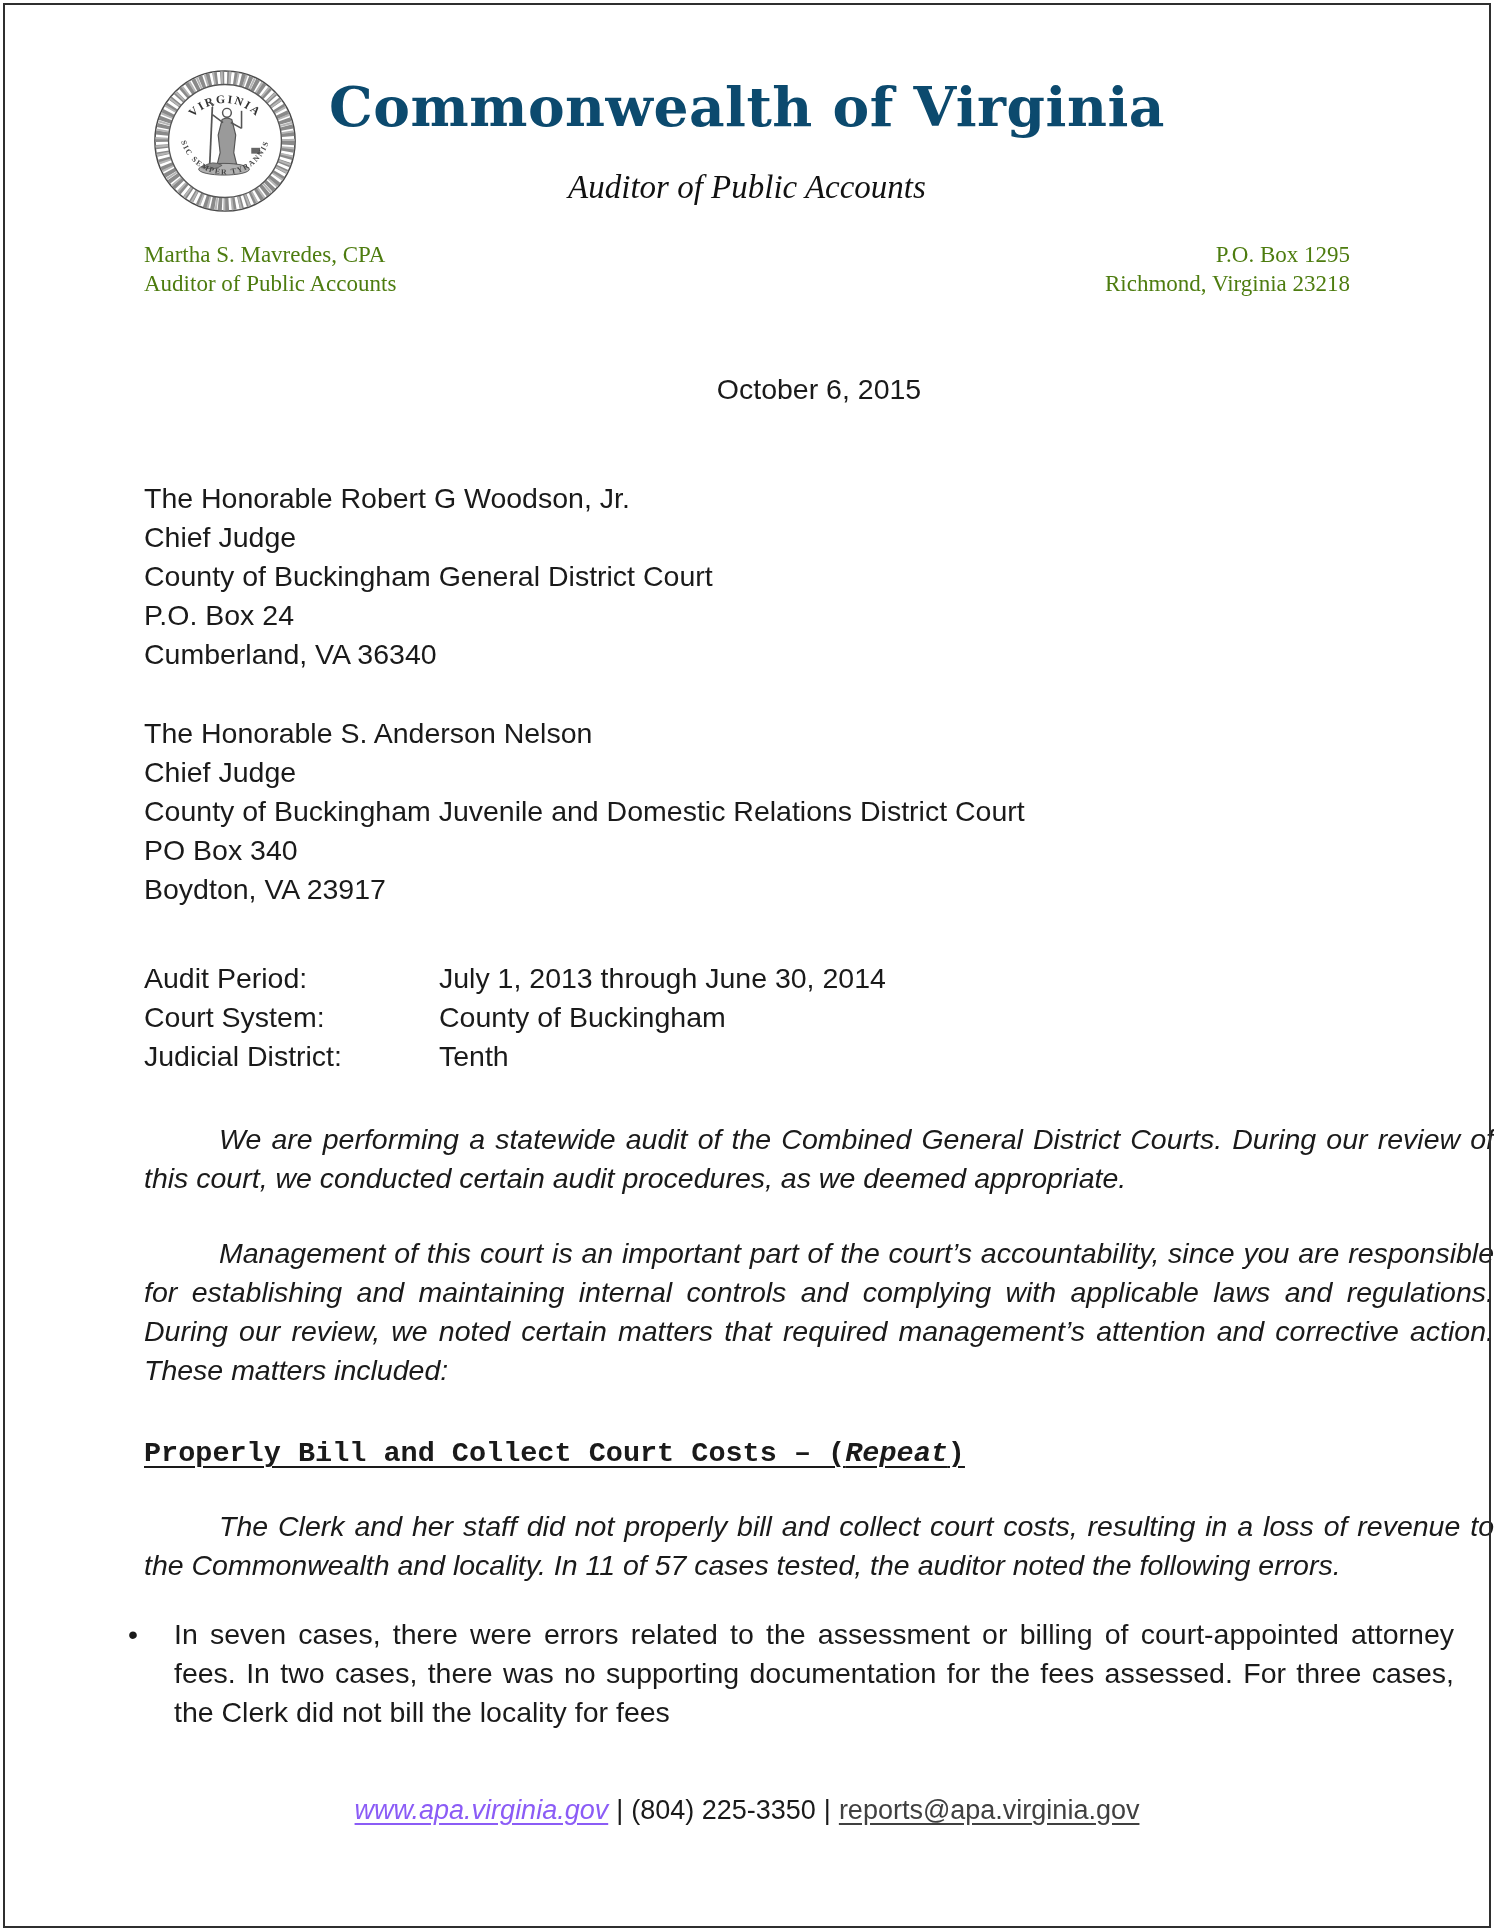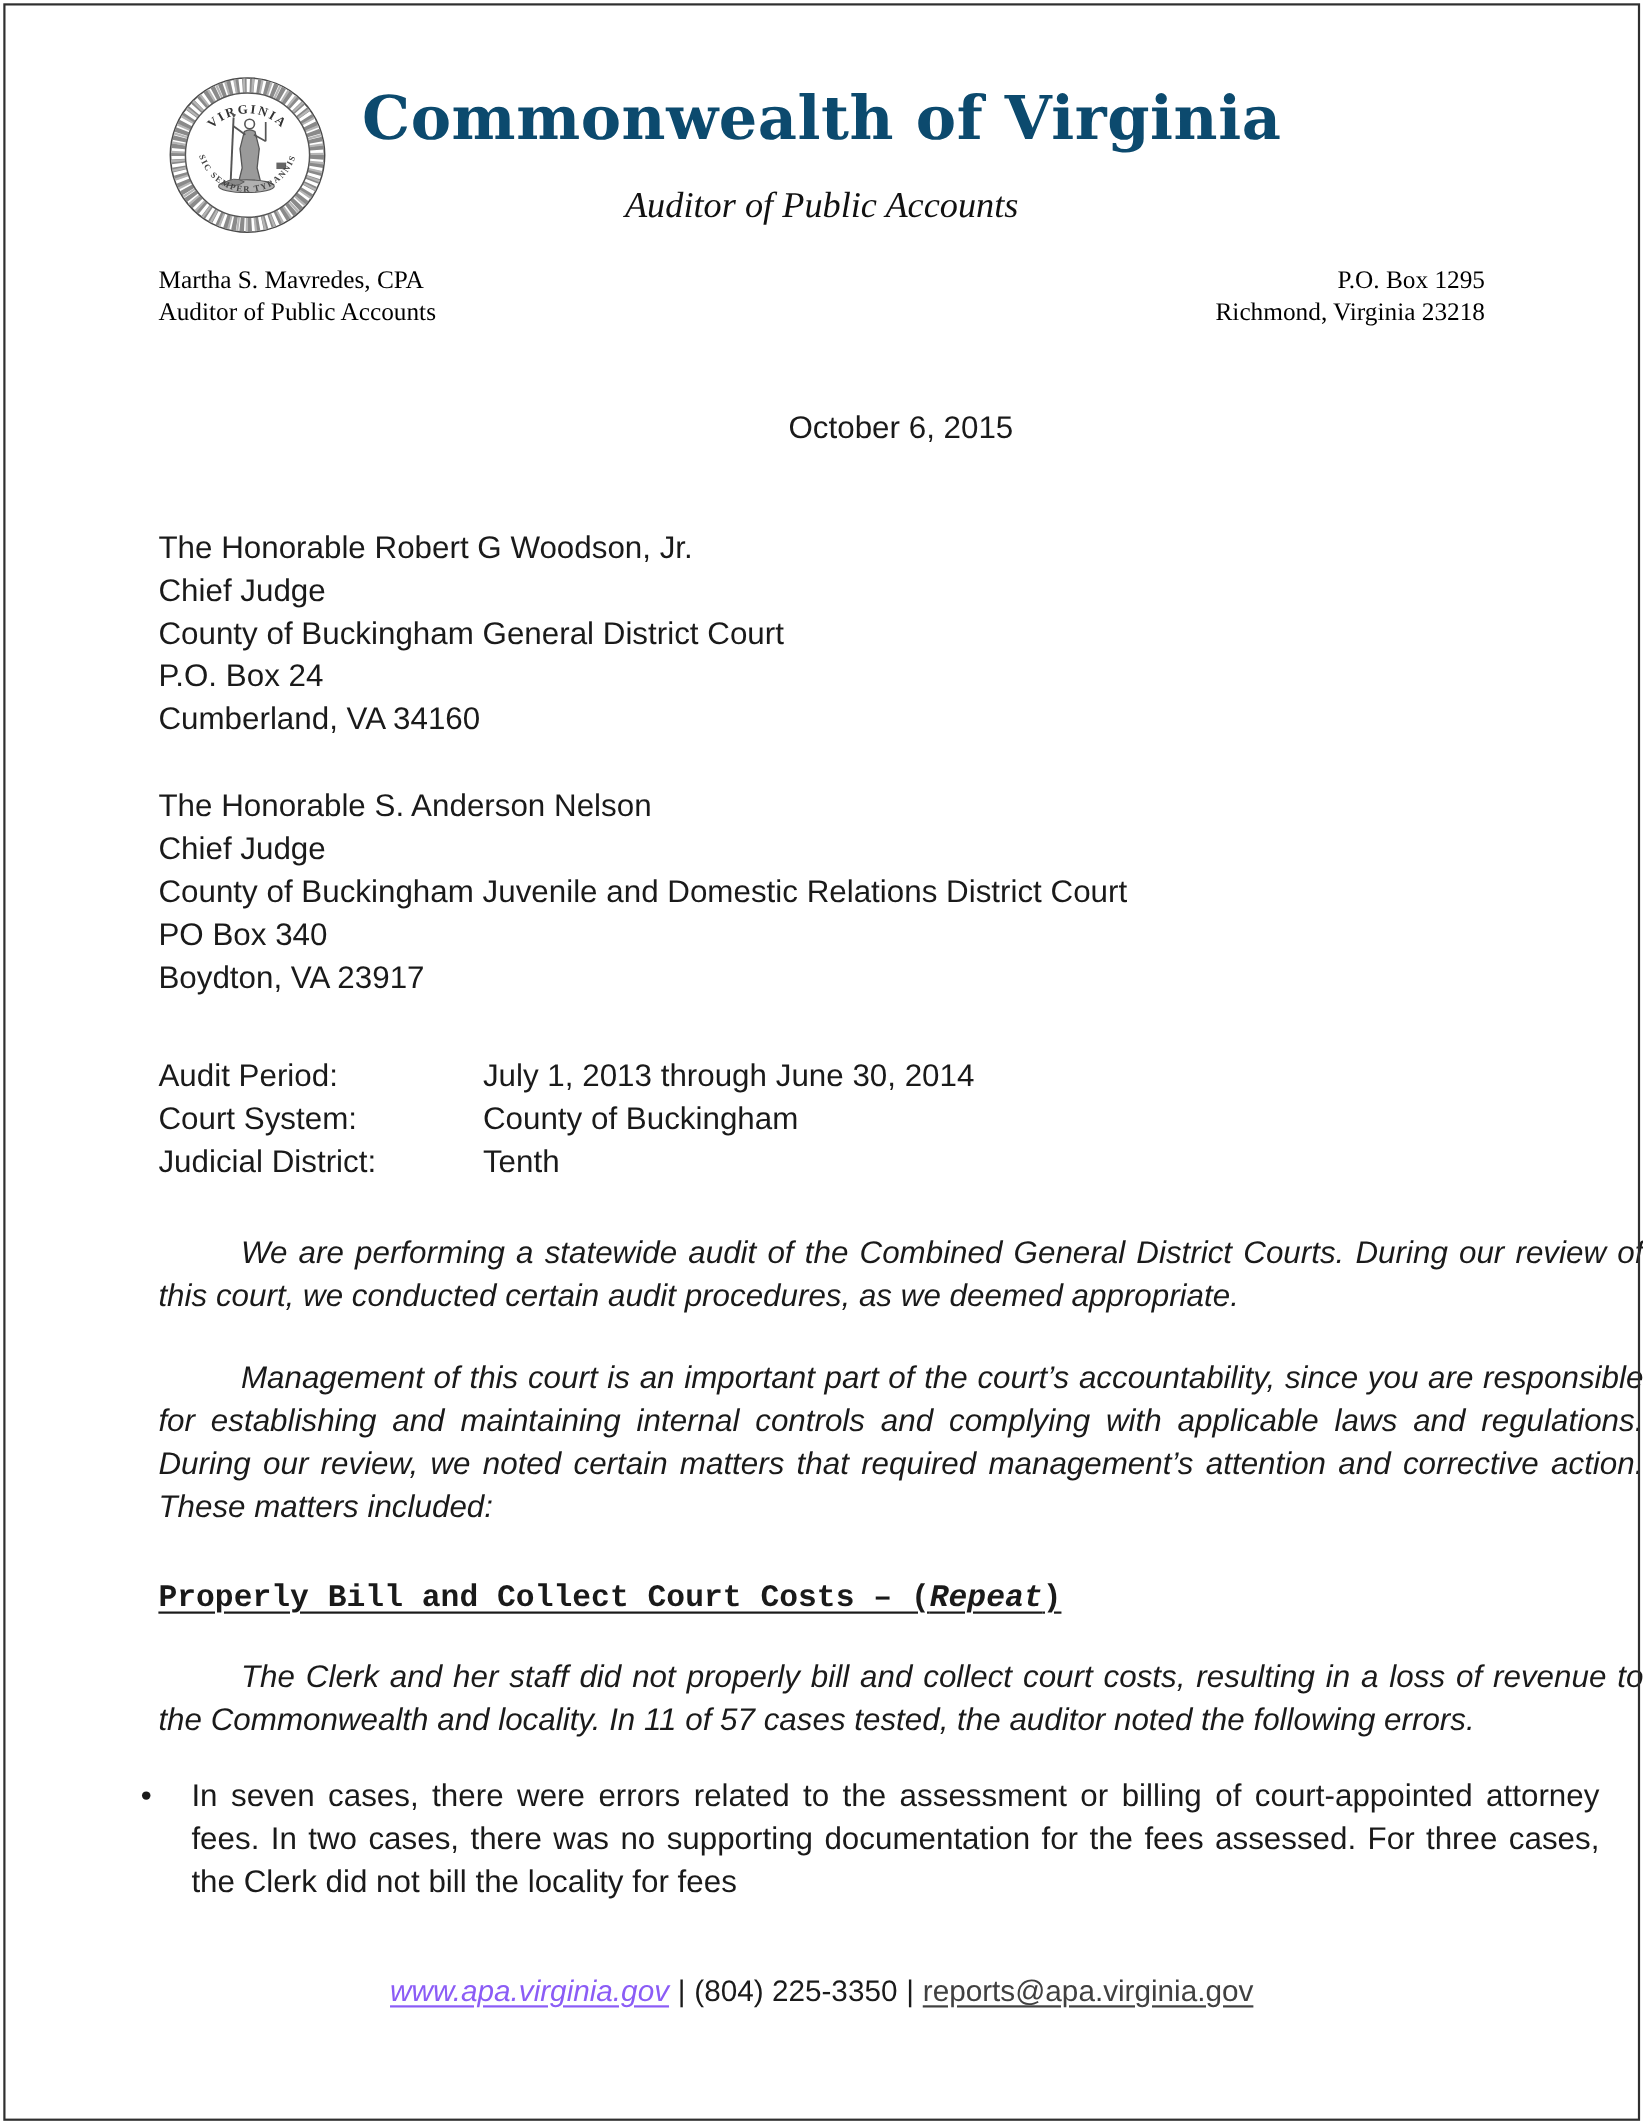--- a/index.html
+++ b/index.html
@@ -36,21 +36,21 @@
     font-style:italic;
     font-size:33px;
     margin-top:30px;
     color:#111;
   }
   .lh-cols {
     position:absolute; left:0; right:0; bottom:0;
     display:flex; justify-content:space-between;
     font-family:"Liberation Serif", serif;
     font-size:23px; line-height:29px;
-    color:#000000;
+    color:#4d7c0f;
   }
   .lh-right { text-align:right; }
 
   
   .body-text { font-size:28.5px; line-height:39px; }
   .block { margin-left:144px; }
   .date { text-align:center; margin-top:72px; }
   .recipient-1 { margin-top:70px; }
   .recipient-2 { margin-top:40px; }
   .audit-info { margin-top:50px; }
@@ -134,21 +134,21 @@
   </div>
 
   <div class="body-text">
     <div class="date block">October 6, 2015</div>
 
     <div class="recipient-1 block">
       <div>The Honorable Robert G Woodson, Jr.</div>
       <div>Chief Judge</div>
       <div>County of Buckingham General District Court</div>
       <div>P.O. Box 24</div>
-      <div>Cumberland, VA  34160</div>
+      <div>Cumberland, VA  36340</div>
     </div>
 
     <div class="recipient-2 block">
       <div>The Honorable S. Anderson Nelson</div>
       <div>Chief Judge</div>
       <div>County of Buckingham Juvenile and Domestic Relations District Court</div>
       <div>PO Box 340</div>
       <div>Boydton, VA  23917</div>
     </div>
 

